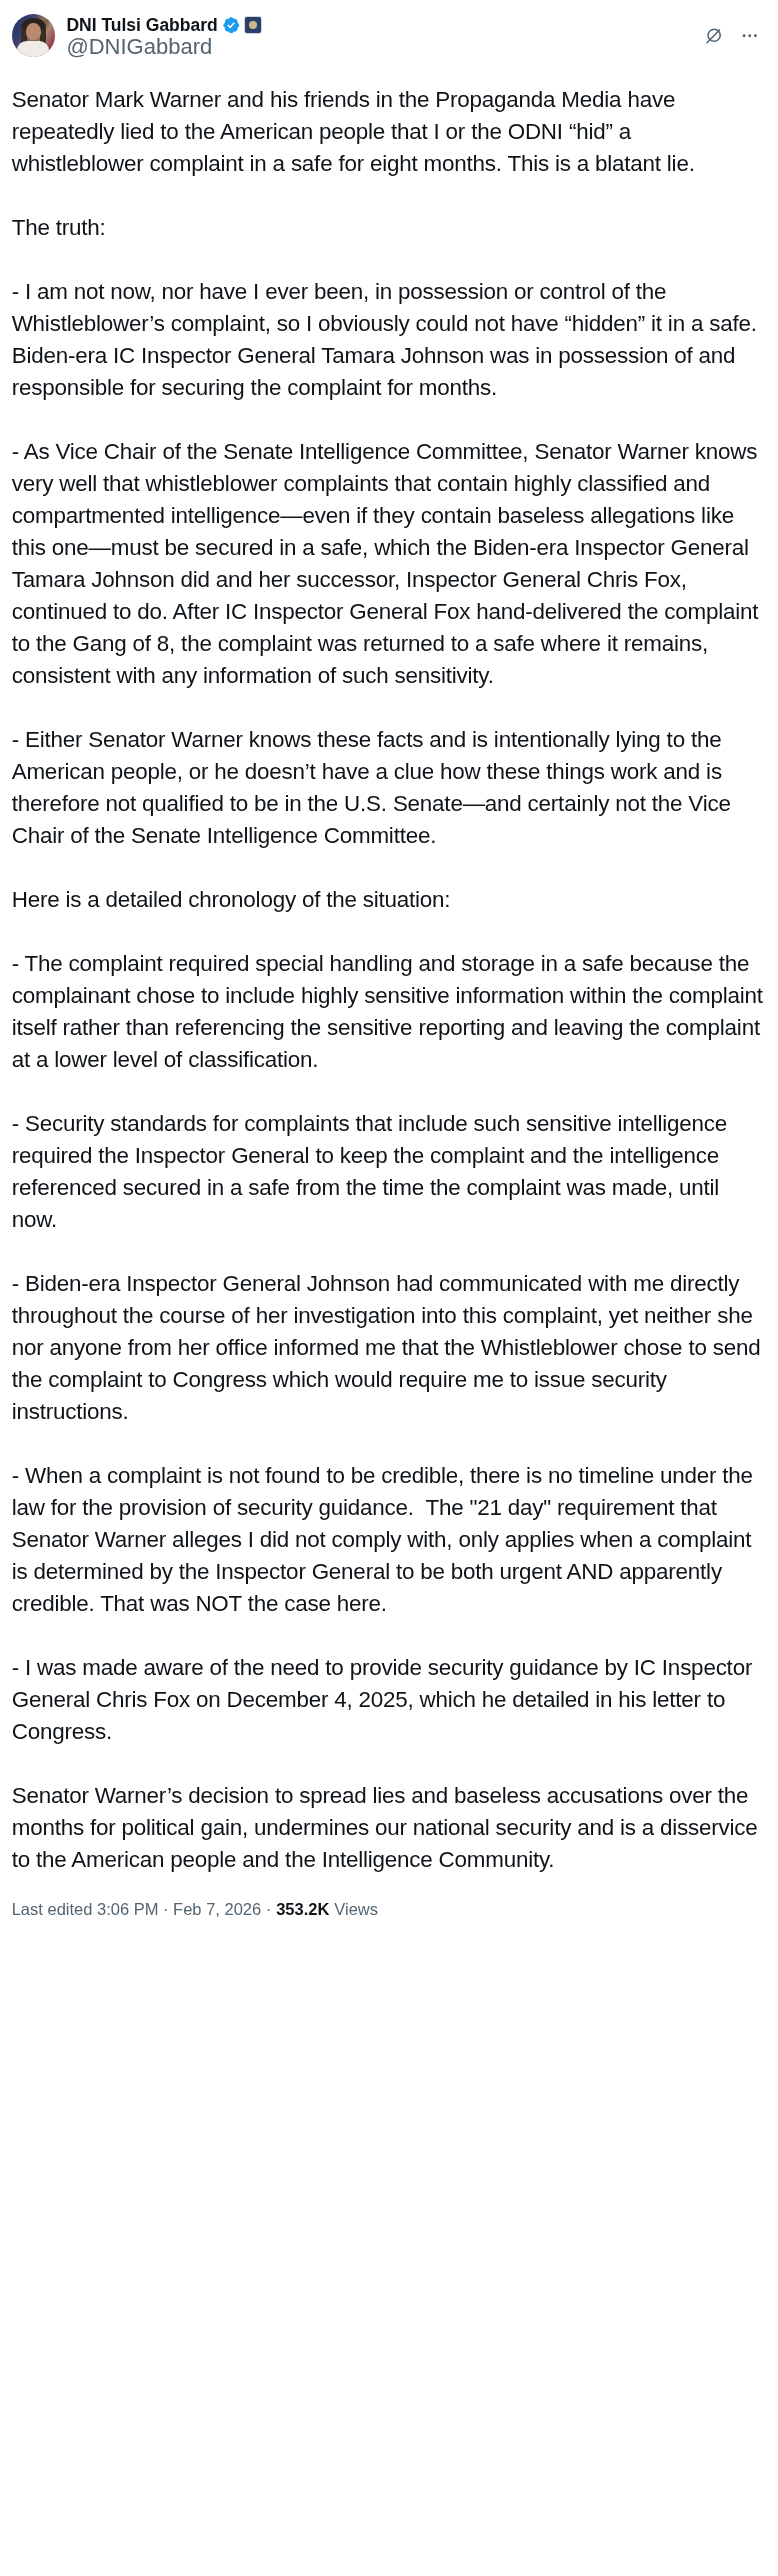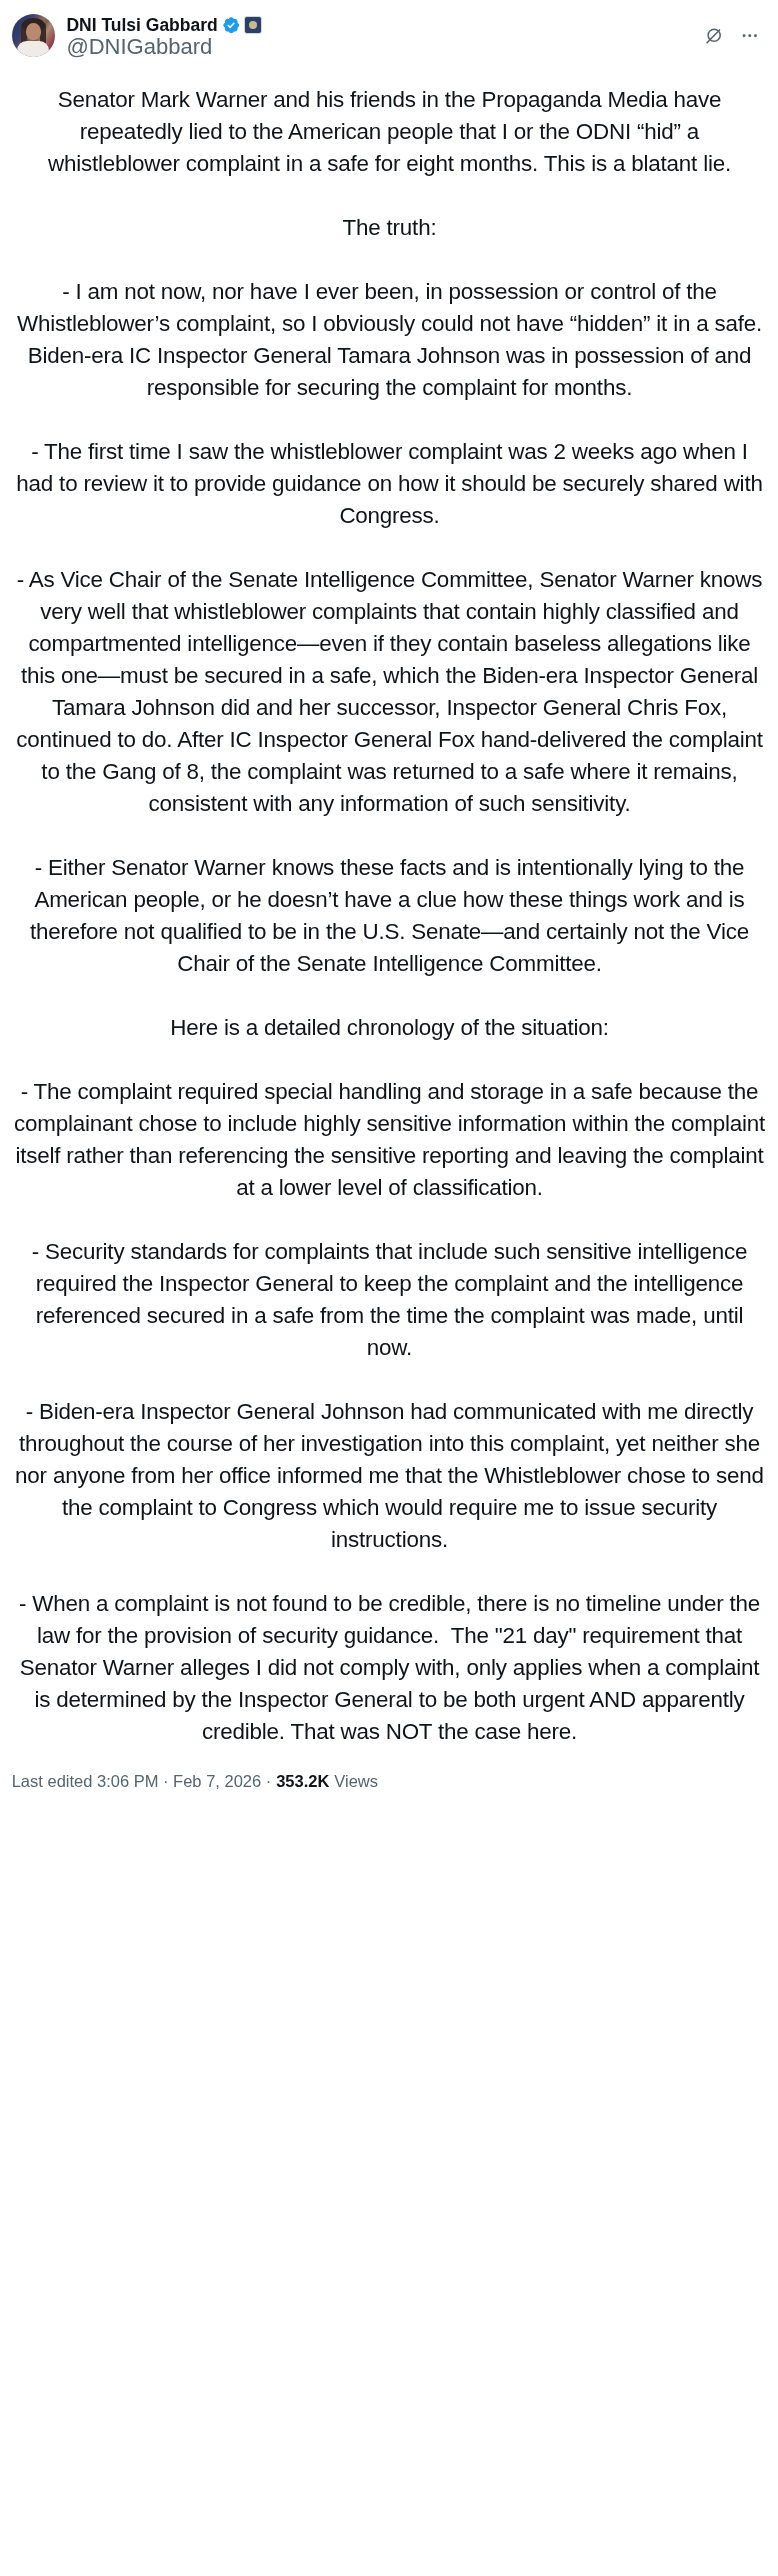--- a/index.html
+++ b/index.html
@@ -126,21 +126,20 @@
     padding: 0;
     cursor: pointer;
     display: flex;
     align-items: center;
   }
   .grok-icon svg, .more-icon svg { display: block; }
 
   
   .body-text {
     margin-top: 27px;
-    text-align: center;
   }
   .body-text p {
     font-size: 22.4px;
     line-height: 32px;
     color: #0f1419;
     letter-spacing: -0.2px;
     margin: 0 0 32px 0;
     white-space: pre-wrap;
   }
   .body-text p:last-child { margin-bottom: 0; }
@@ -203,28 +202,29 @@
           <circle cx="19" cy="12" r="1.8"></circle>
         </svg>
       </button>
     </div>
   </div>
 
   <div class="body-text">
     <p>Senator Mark Warner and his friends in the Propaganda Media have repeatedly lied to the American people that I or the ODNI “hid” a whistleblower complaint in a safe for eight months. This is a blatant lie.</p>
     <p>The truth:</p>
     <p>- I am not now, nor have I ever been, in possession or control of the Whistleblower’s complaint, so I obviously could not have “hidden” it in a safe. Biden-era IC Inspector General Tamara Johnson was in possession of and responsible for securing the complaint for months.</p>
-    <p>- The first time I saw the whistleblower complaint was 2 weeks ago when I had to review it to provide guidance on how it should be securely shared with Congress.</p>
     <p>- As Vice Chair of the Senate Intelligence Committee, Senator Warner knows very well that whistleblower complaints that contain highly classified and compartmented intelligence—even if they contain baseless allegations like this one—must be secured in a safe, which the Biden-era Inspector General Tamara Johnson did and her successor, Inspector General Chris Fox, continued to do. After IC Inspector General Fox hand-delivered the complaint to the Gang of 8, the complaint was returned to a safe where it remains, consistent with any information of such sensitivity.</p>
     <p>- Either Senator Warner knows these facts and is intentionally lying to the American people, or he doesn’t have a clue how these things work and is therefore not qualified to be in the U.S. Senate—and certainly not the Vice Chair of the Senate Intelligence Committee.</p>
     <p>Here is a detailed chronology of the situation:</p>
     <p>- The complaint required special handling and storage in a safe because the complainant chose to include highly sensitive information within the complaint itself rather than referencing the sensitive reporting and leaving the complaint at a lower level of classification.</p>
     <p>- Security standards for complaints that include such sensitive intelligence required the Inspector General to keep the complaint and the intelligence referenced secured in a safe from the time the complaint was made, until now.</p>
     <p>- Biden-era Inspector General Johnson had communicated with me directly throughout the course of her investigation into this complaint, yet neither she nor anyone from her office informed me that the Whistleblower chose to send the complaint to Congress which would require me to issue security instructions.</p>
     <p>- When a complaint is not found to be credible, there is no timeline under the law for the provision of security guidance.  The "21 day" requirement that Senator Warner alleges I did not comply with, only applies when a complaint is determined by the Inspector General to be both urgent AND apparently credible. That was NOT the case here.</p>
+    <p>- I was made aware of the need to provide security guidance by IC Inspector General Chris Fox on December 4, 2025, which he detailed in his letter to Congress.</p>
+    <p>Senator Warner’s decision to spread lies and baseless accusations over the months for political gain, undermines our national security and is a disservice to the American people and the Intelligence Community.</p>
   </div>
 
   <div class="footer">
     <span>Last edited 3:06 PM · Feb 7, 2026 ·</span>
     <span class="views-count">353.2K</span>
     <span>Views</span>
   </div>
 
 </div>
 

